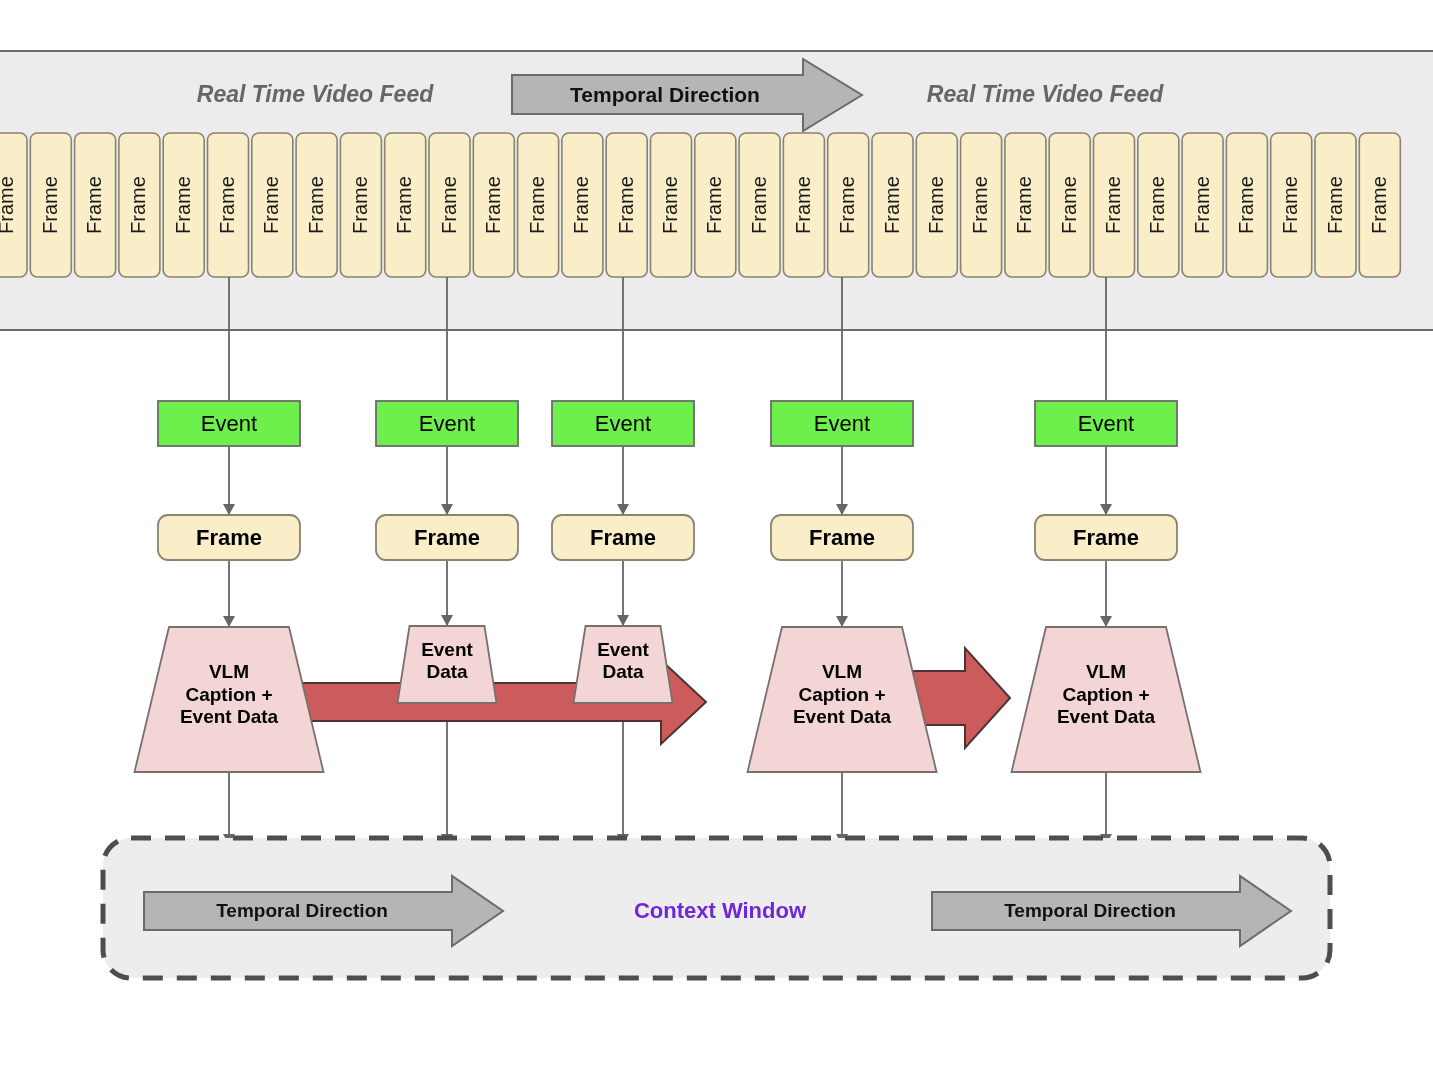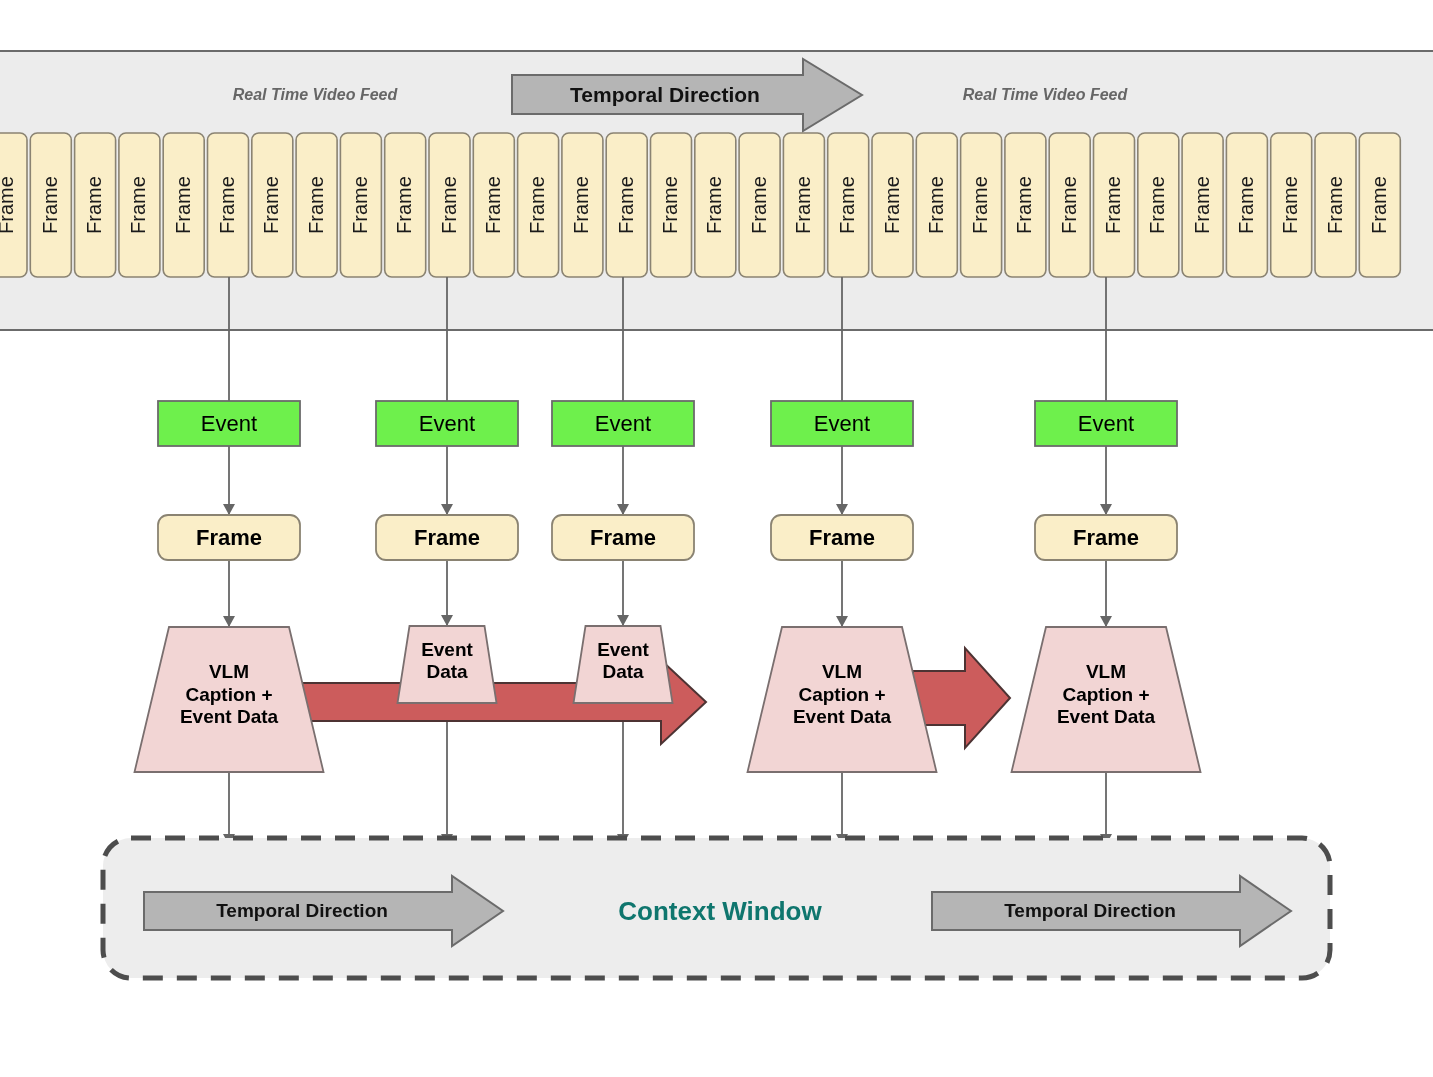--- a/index.html
+++ b/index.html
@@ -27,21 +27,21 @@
     display: flex;
     align-items: center;
     justify-content: center;
     text-align: center;
     color: #000000;
     line-height: 1.18;
     pointer-events: none;
     white-space: pre-line;
   }
   .feed-label {
-    font-size: 16px;
+    font-size: 23px;
     font-style: italic;
     font-weight: 700;
     color: #666666;
   }
   .header-arrow-label {
     font-size: 21px;
     font-weight: 700;
     color: #111111;
   }
   .frame-strip-label {
@@ -67,23 +67,23 @@
     font-size: 19px;
     font-weight: 700;
     color: #000000;
   }
   .eventdata-label {
     font-size: 19px;
     font-weight: 700;
     color: #000000;
   }
   .ctx-title {
-    font-size: 26px;
-    font-weight: 700;
-    color: #0f766e;
+    font-size: 22px;
+    font-weight: 700;
+    color: #6d28d9;
   }
   .ctx-arrow-label {
     font-size: 19px;
     font-weight: 700;
     color: #111111;
   }
 </style>
 </head>
 <body>
 

